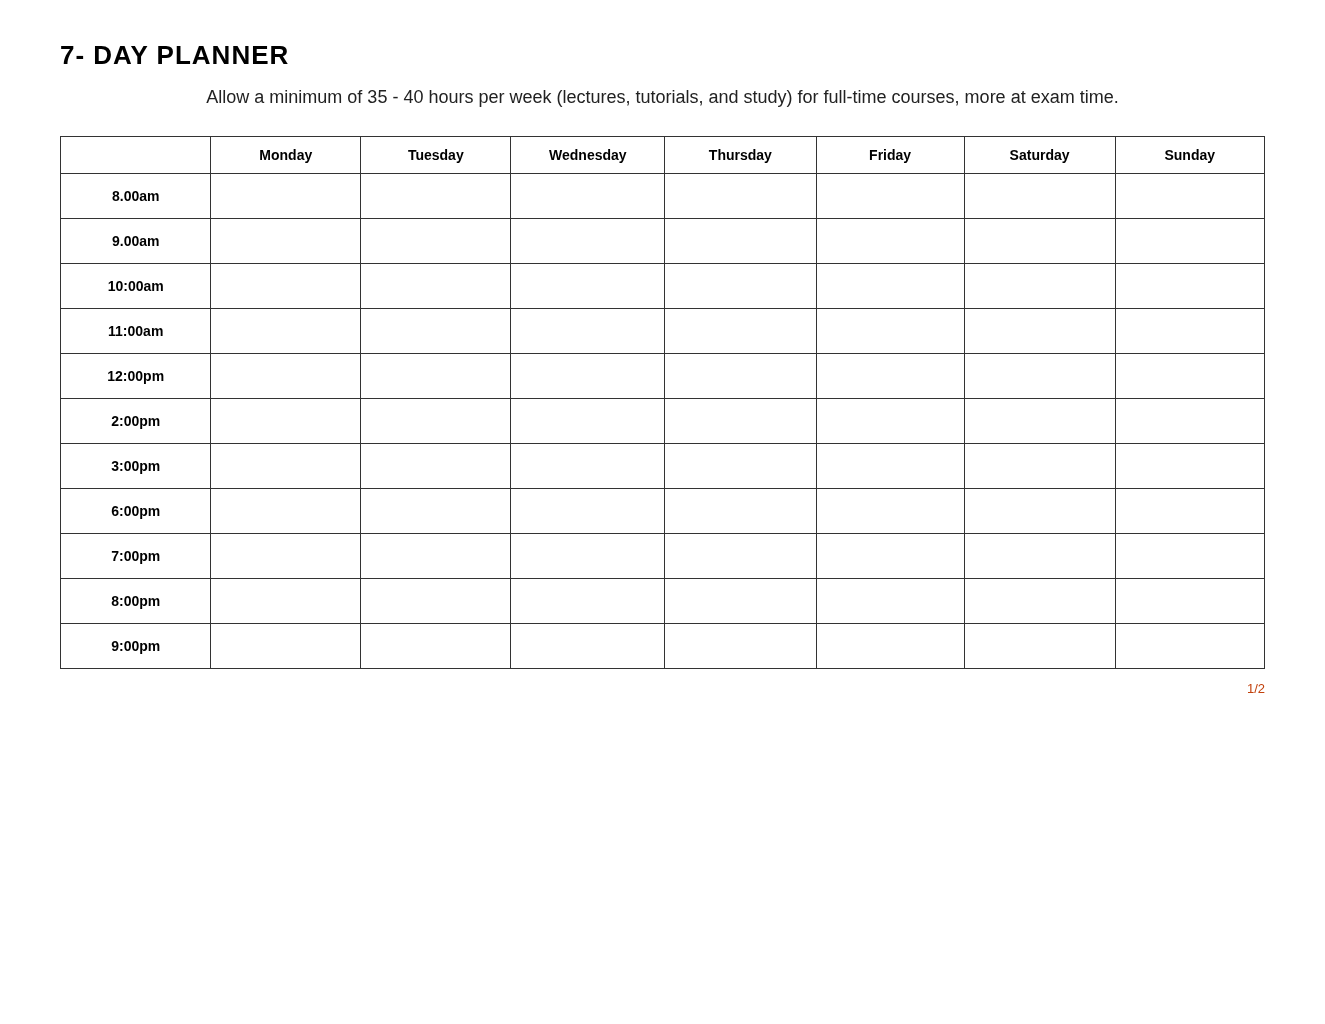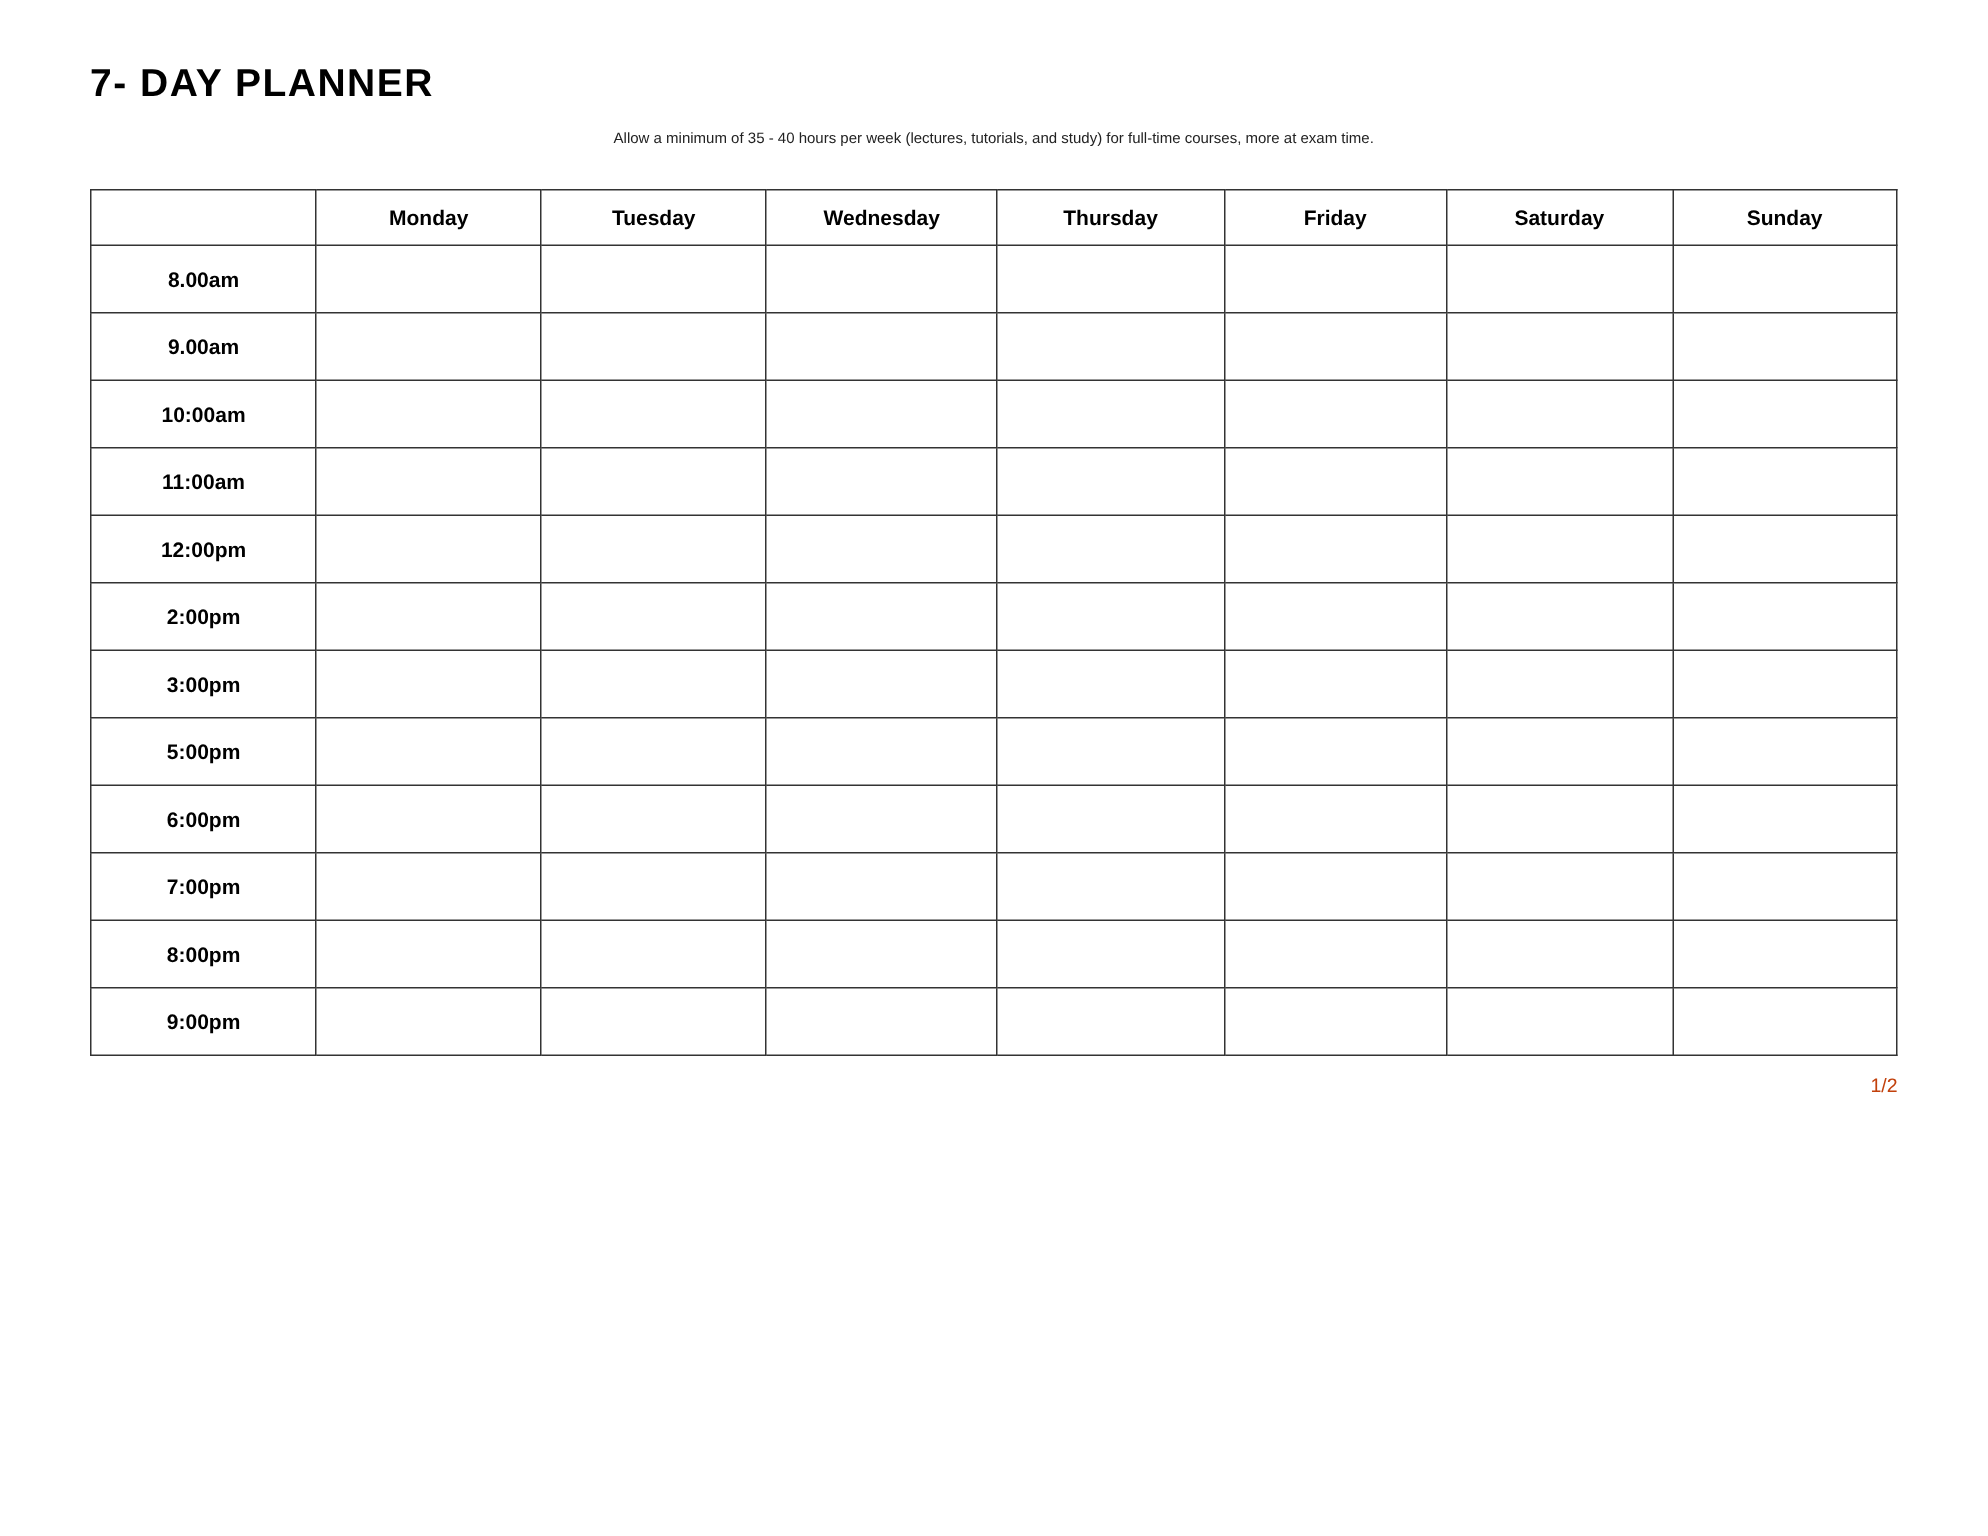--- a/index.html
+++ b/index.html
@@ -19,21 +19,21 @@
     .page-title {
       text-align: left;
       font-size: 26px;
       font-weight: bold;
       margin-bottom: 16px;
       letter-spacing: 1px;
     }
 
     .subtitle {
       text-align: center;
-      font-size: 10px;
+      font-size: 18px;
       margin-bottom: 28px;
       color: #222;
     }
 
     .planner-table {
       width: 100%;
       border-collapse: collapse;
       border: 1.5px solid #333;
       padding-left: 36px;
     }
@@ -159,30 +159,20 @@
         <td class="time-cell">3:00pm</td>
         <td class="data-cell"></td>
         <td class="data-cell"></td>
         <td class="data-cell"></td>
         <td class="data-cell"></td>
         <td class="data-cell"></td>
         <td class="data-cell"></td>
         <td class="data-cell"></td>
       </tr>
       <tr>
-        <td class="time-cell">5:00pm</td>
-        <td class="data-cell"></td>
-        <td class="data-cell"></td>
-        <td class="data-cell"></td>
-        <td class="data-cell"></td>
-        <td class="data-cell"></td>
-        <td class="data-cell"></td>
-        <td class="data-cell"></td>
-      </tr>
-      <tr>
         <td class="time-cell">6:00pm</td>
         <td class="data-cell"></td>
         <td class="data-cell"></td>
         <td class="data-cell"></td>
         <td class="data-cell"></td>
         <td class="data-cell"></td>
         <td class="data-cell"></td>
         <td class="data-cell"></td>
       </tr>
       <tr>

